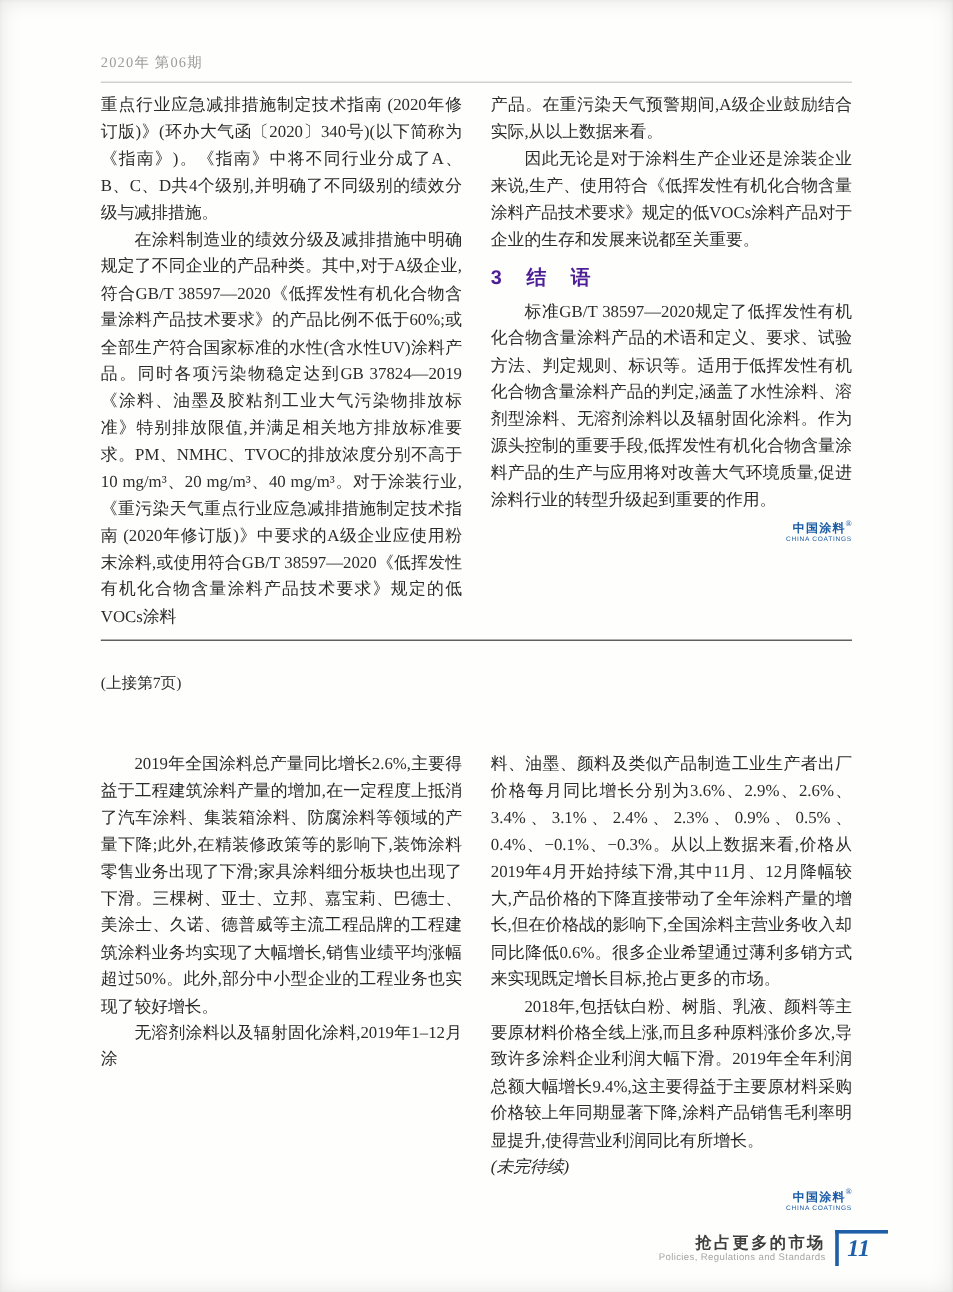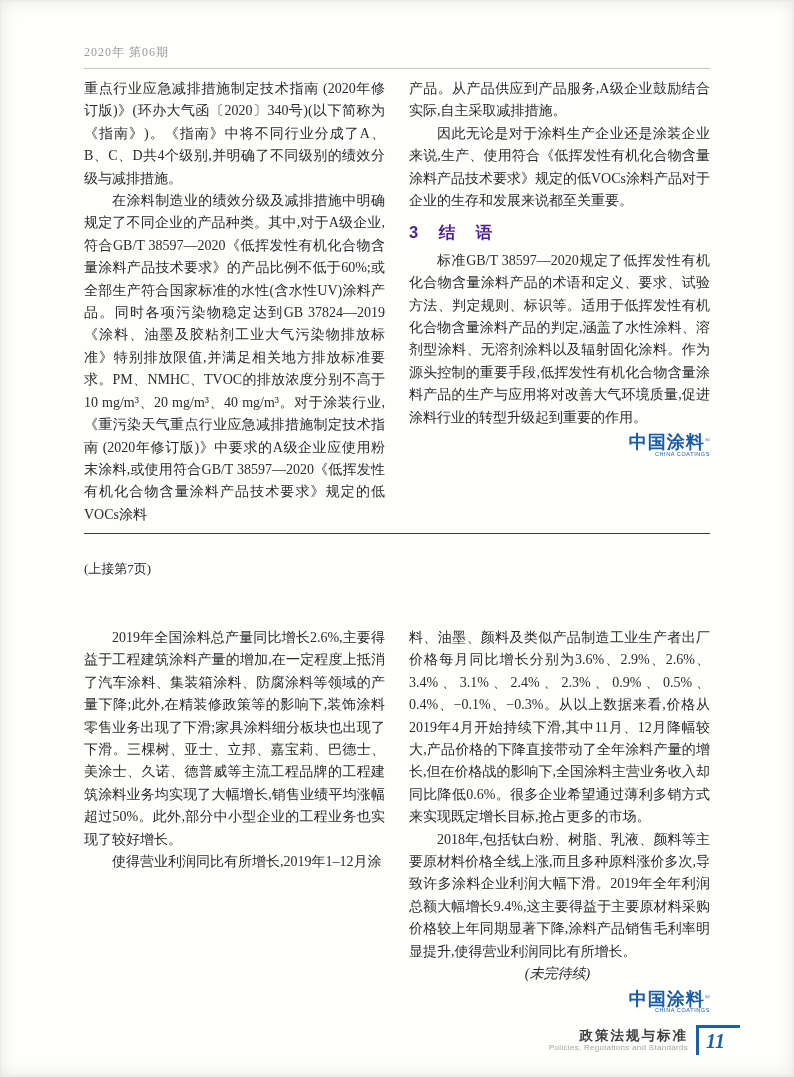--- a/index.html
+++ b/index.html
@@ -26,27 +26,27 @@
   .col p{margin:0;}
   .col p.indent{text-indent:2em;}
   .article-top{top:78px;}
   .article-bottom{top:627px;}
   .section-heading{
     font-family:"Liberation Sans","DejaVu Sans",sans-serif;
     font-size:16.5px;font-weight:bold;margin:9px 0 6px 0;letter-spacing:2px;
   }
   
   .logo{text-align:right;margin-top:4px;line-height:1.05;}
-  .logo .cn{font-family:Liberation Sans, sans-serif;font-weight:bold;font-size:18px;letter-spacing:1px;}
+  .logo .cn{font-family:Liberation Sans, sans-serif;font-weight:bold;font-size:10px;letter-spacing:1px;}
   .logo .reg{font-size:7px;vertical-align:super;}
   .logo .en{font-family:"Liberation Sans","DejaVu Sans",sans-serif;font-size:5.5px;letter-spacing:0.6px;}
   
   .divider{position:absolute;top:533px;left:84px;width:626px;border-top:1.5px solid #3a3a3a;}
   .continuation{position:absolute;top:560px;left:84px;font-size:13px;color:#2b2b2b;}
-  .to-be-continued{text-align:center;padding-right:4px;font-style:italic;}
+  .to-be-continued{text-align:left;padding-right:4px;font-style:italic;}
   
   .footer{
     position:absolute;right:54px;bottom:22px;
     display:flex;align-items:center;
   }
   .footer .labels{text-align:right;line-height:1.15;}
   .footer .cn{
     font-family:"Liberation Sans","DejaVu Sans",sans-serif;
     font-size:13.5px;font-weight:bold;color:#3f3f3f;letter-spacing:2px;
   }
@@ -72,54 +72,54 @@
   <div class="header">
     <span class="issue">2020年  第06期</span>
   </div>
 
   <div class="twocol article-top">
     <div class="col">
       <p>重点行业应急减排措施制定技术指南 (2020年修订版)》(环办大气函〔2020〕340号)(以下简称为《指南》)。《指南》中将不同行业分成了A、B、C、D共4个级别,并明确了不同级别的绩效分级与减排措施。</p>
       <p class="indent">在涂料制造业的绩效分级及减排措施中明确规定了不同企业的产品种类。其中,对于A级企业,符合GB/T 38597—2020《低挥发性有机化合物含量涂料产品技术要求》的产品比例不低于60%;或全部生产符合国家标准的水性(含水性UV)涂料产品。同时各项污染物稳定达到GB 37824—2019《涂料、油墨及胶粘剂工业大气污染物排放标准》特别排放限值,并满足相关地方排放标准要求。PM、NMHC、TVOC的排放浓度分别不高于10 mg/m³、20 mg/m³、40 mg/m³。对于涂装行业,《重污染天气重点行业应急减排措施制定技术指南 (2020年修订版)》中要求的A级企业应使用粉末涂料,或使用符合GB/T 38597—2020《低挥发性有机化合物含量涂料产品技术要求》规定的低VOCs涂料</p>
     </div>
     <div class="col">
-      <p>产品。从产品供应到产品服务,A级企业鼓励结合实际,自主采取减排措施。</p>
+      <p>产品。在重污染天气预警期间,A级企业鼓励结合实际,从以上数据来看。</p>
       <p class="indent">因此无论是对于涂料生产企业还是涂装企业来说,生产、使用符合《低挥发性有机化合物含量涂料产品技术要求》规定的低VOCs涂料产品对于企业的生存和发展来说都至关重要。</p>
       <h3 class="section-heading" style="color:#4c1d95;">3　结　语</h3>
       <p class="indent">标准GB/T 38597—2020规定了低挥发性有机化合物含量涂料产品的术语和定义、要求、试验方法、判定规则、标识等。适用于低挥发性有机化合物含量涂料产品的判定,涵盖了水性涂料、溶剂型涂料、无溶剂涂料以及辐射固化涂料。作为源头控制的重要手段,低挥发性有机化合物含量涂料产品的生产与应用将对改善大气环境质量,促进涂料行业的转型升级起到重要的作用。</p>
       <div class="logo" style="color:#1a5ba6;">
         <div><span class="cn">中国涂料</span><span class="reg">®</span></div>
         <div class="en">CHINA COATINGS</div>
       </div>
     </div>
   </div>
 
   <div class="divider"></div>
 
   <div class="continuation">(上接第7页)</div>
 
   <div class="twocol article-bottom">
     <div class="col">
       <p class="indent">2019年全国涂料总产量同比增长2.6%,主要得益于工程建筑涂料产量的增加,在一定程度上抵消了汽车涂料、集装箱涂料、防腐涂料等领域的产量下降;此外,在精装修政策等的影响下,装饰涂料零售业务出现了下滑;家具涂料细分板块也出现了下滑。三棵树、亚士、立邦、嘉宝莉、巴德士、美涂士、久诺、德普威等主流工程品牌的工程建筑涂料业务均实现了大幅增长,销售业绩平均涨幅超过50%。此外,部分中小型企业的工程业务也实现了较好增长。</p>
-      <p class="indent">使得营业利润同比有所增长,2019年1–12月涂</p>
+      <p class="indent">无溶剂涂料以及辐射固化涂料,2019年1–12月涂</p>
     </div>
     <div class="col">
       <p>料、油墨、颜料及类似产品制造工业生产者出厂价格每月同比增长分别为3.6%、2.9%、2.6%、3.4%、3.1%、2.4%、2.3%、0.9%、0.5%、0.4%、−0.1%、−0.3%。从以上数据来看,价格从2019年4月开始持续下滑,其中11月、12月降幅较大,产品价格的下降直接带动了全年涂料产量的增长,但在价格战的影响下,全国涂料主营业务收入却同比降低0.6%。很多企业希望通过薄利多销方式来实现既定增长目标,抢占更多的市场。</p>
       <p class="indent">2018年,包括钛白粉、树脂、乳液、颜料等主要原材料价格全线上涨,而且多种原料涨价多次,导致许多涂料企业利润大幅下滑。2019年全年利润总额大幅增长9.4%,这主要得益于主要原材料采购价格较上年同期显著下降,涂料产品销售毛利率明显提升,使得营业利润同比有所增长。</p>
       <p class="to-be-continued">(未完待续)</p>
       <div class="logo" style="color:#1a5ba6;">
         <div><span class="cn">中国涂料</span><span class="reg">®</span></div>
         <div class="en">CHINA COATINGS</div>
       </div>
     </div>
   </div>
 
   <div class="footer">
     <div class="labels">
-      <div class="cn">政策法规与标准</div>
+      <div class="cn">抢占更多的市场</div>
       <div class="en">Policies, Regulations and Standards</div>
     </div>
     <div class="pagenum-box" style="border-color:#1f5fa8;">
       <span class="pagenum" style="color:#1f5fa8;">11</span>
     </div>
   </div>
 
 </div>
 
 </body></html>

